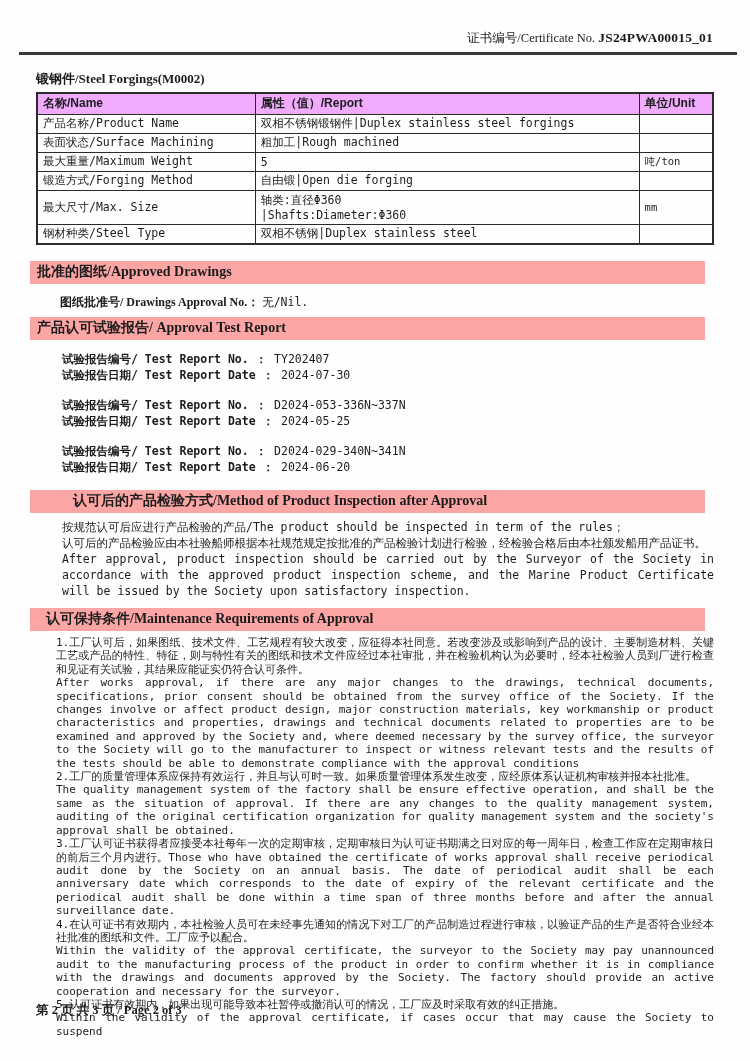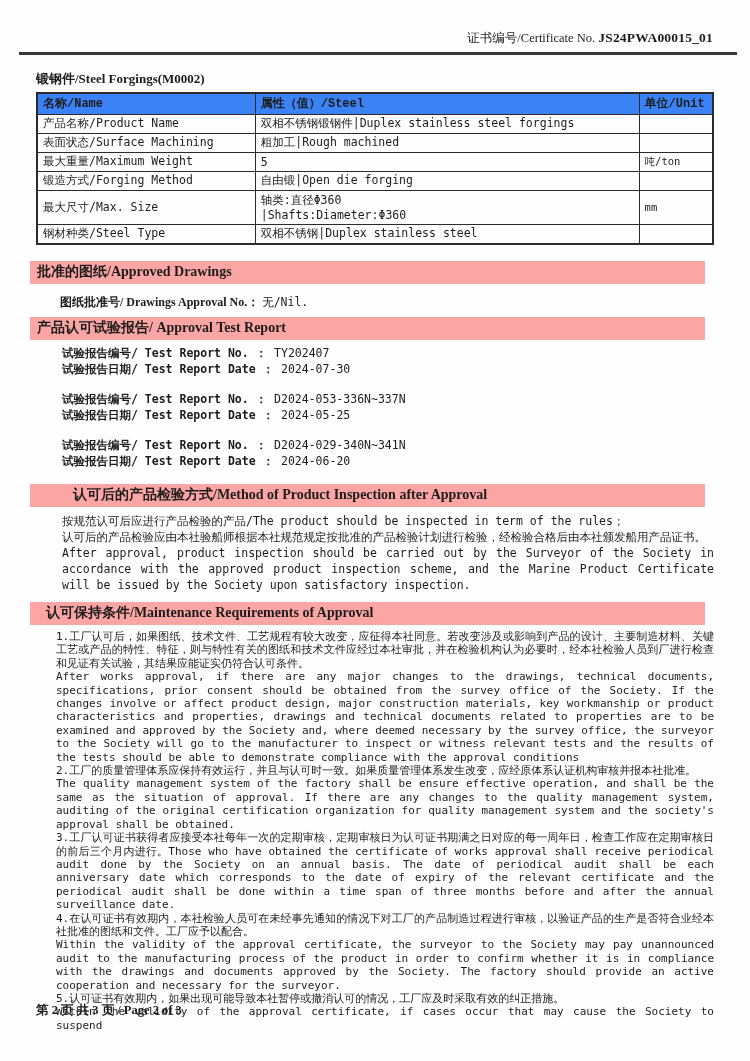--- a/index.html
+++ b/index.html
@@ -20,42 +20,42 @@
     margin-left:36px; width:678px; border-collapse:collapse;
     font-family:"DejaVu Sans Mono","Liberation Mono",monospace;
     font-size:11.5px;
   }
   table.spec th, table.spec td {
     border:1px solid #2b2b2b; padding:1px 4px 2px 5px; text-align:left;
     vertical-align:middle; white-space:pre-line;
   }
   table.spec { border:2px solid #2b2b2b; }
   table.spec th {
-    background:#3b82f6; font-size:12px;
-    font-family:Liberation Mono, monospace;
+    background:#f0abfc; font-size:12px;
+    font-family:Liberation Sans, sans-serif;
   }
   table.spec th.val-col { }
   table.spec td.unit { font-size:10.5px; }
   tr.h-row { height:20px; } tr.n-row { height:17px; } tr.d-row { height:34px; }
 
   
   .bar {
     margin-left:30px; width:675px; background:#fca5a5;
     padding:3px 0 4px 7px; font-size:14px; font-weight:bold; line-height:16px;
   }
   .bar-drawings { margin-top:16px; }
   .bar-report   { margin-top:6px; }
   .bar-method   { margin-top:15px;padding-left:43px; }
   .bar-maint    { margin-top:9px;padding-left:16px; }
 
   .drawings-line { margin:10px 36px 0 60px; font-size:12px; }
   .drawings-line .lbl { font-weight:bold;text-align:right; }
   .drawings-line .val { font-family:"DejaVu Sans Mono","Liberation Mono",monospace; font-size:11.5px; }
 
-  .reports { margin:6px 36px 0 62px; font-family:"DejaVu Sans Mono","Liberation Mono",monospace; font-size:11.5px; }
+  .reports { margin:12px 36px 0 62px; font-family:"DejaVu Sans Mono","Liberation Mono",monospace; font-size:11.5px; }
   .report-block { margin-bottom:15px; }
   .report-block div { line-height:15.5px; }
   .reports .lbl { font-weight:bold; }
 
   .paras {
     margin:6px 36px 0 62px; text-align:justify;
     font-family:"DejaVu Sans Mono","Liberation Mono",monospace;
     font-size:11.5px; line-height:16px;
   }
   .paras p { margin:0; }
@@ -77,21 +77,21 @@
   <div class="forg-title">锻钢件/Steel Forgings(M0002)</div>
   <table class="spec">
     <colgroup>
         <col style="width:219px">
         <col style="width:385px">
         <col style="width:74px">
       </colgroup>
     <tbody>
         <tr class="h-row">
       <th>名称/Name</th>
-      <th class="val-col">属性（值）/Steel</th>
+      <th class="val-col">属性（值）/Report</th>
       <th>单位/Unit</th>
     </tr>
     <tr class="n-row">
       <td>产品名称/Product Name</td>
       <td>双相不锈钢锻钢件|Duplex stainless steel forgings</td>
       <td class="unit"></td>
     </tr>
     <tr class="n-row">
       <td>表面状态/Surface Machining</td>
       <td>粗加工|Rough machined</td>

